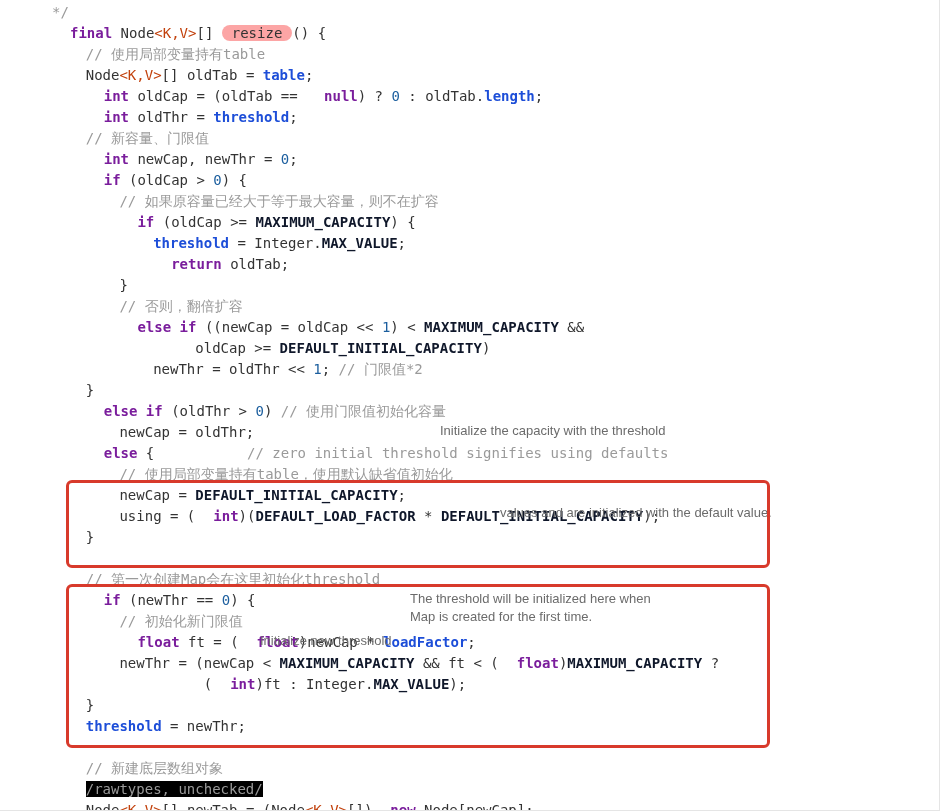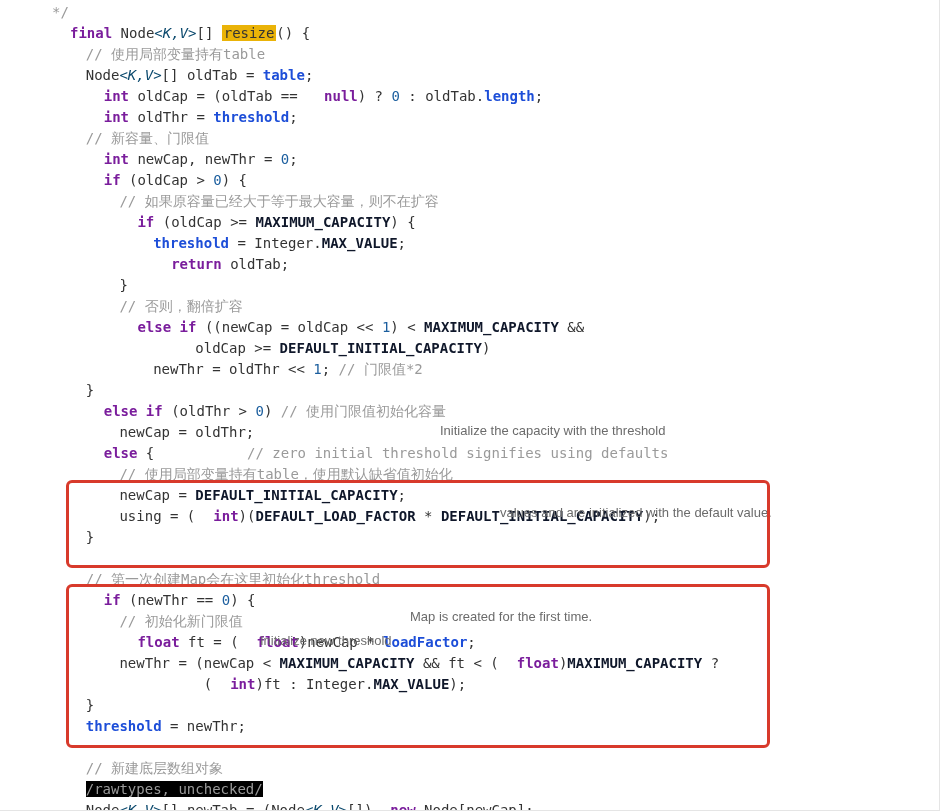--- a/index.html
+++ b/index.html
@@ -21,22 +21,22 @@
     overflow: hidden;
   }
   pre.code {
     margin: 0;
     padding: 0 18px 0 52px;
     line-height: 21px;
     font-family: inherit;
     white-space: pre;
   }
   .kw   { color: #7a1d9c; font-weight: bold; margin-left: 18px; }                            
-  .gen  { color: #0c4a6e; font-style: italic; }                         
-  .mth  { color: #333; background: #eab308; padding: 0 2px; } 
+  .gen  { color: #c2410c; }                         
+  .mth  { color: #333; background: #fca5a5; padding: 0 10px; border-radius: 8px; } 
   .num  { color: #1b5e9e; }                         
   .field{ color: #1d4ed8; font-weight: bold; }      
   .const{ color: #0f172a; font-weight: bold; } 
   .cmt  { color: #9a9a9a; }
   .ann  {
     position: absolute;
     font-family: "Segoe UI", Arial, sans-serif;
     font-size: 13px;
     color: #6b6b6b;
     line-height: 17px;
@@ -90,18 +90,19 @@
     <span class="field">threshold</span><span> = newThr;</span>
 
     <span class="cmt">// 新建底层数组对象</span>
     <span class="cmt" style="background:#000000;">/rawtypes, unchecked/</span>
     <span>Node</span><span class="gen">&lt;K,V&gt;</span><span>[] newTab = (Node</span><span class="gen">&lt;K,V&gt;</span><span>[])</span><span class="kw">new</span><span> Node[newCap];</span>
     
     </pre>
 
   <div class="ann" style="left:440px; top:422px;">Initialize the capacity with the threshold</div>
   <div class="ann" style="left:500px; top:504px;">values and are initialized with the default value.</div>
+  <div class="ann" style="left:410px; top:590px;">The threshold will be initialized here when</div>
   <div class="ann" style="left:410px; top:608px;">Map is created for the first time.</div>
   <div class="ann" style="left:260px; top:632px;">Initialize new threshold</div>
 
   <div class="redbox" style="left:66px; top:480px; width:698px; height:82px;"></div>
   <div class="redbox" style="left:66px; top:584px; width:698px; height:158px;"></div>
 </div>
 
 </body></html>

